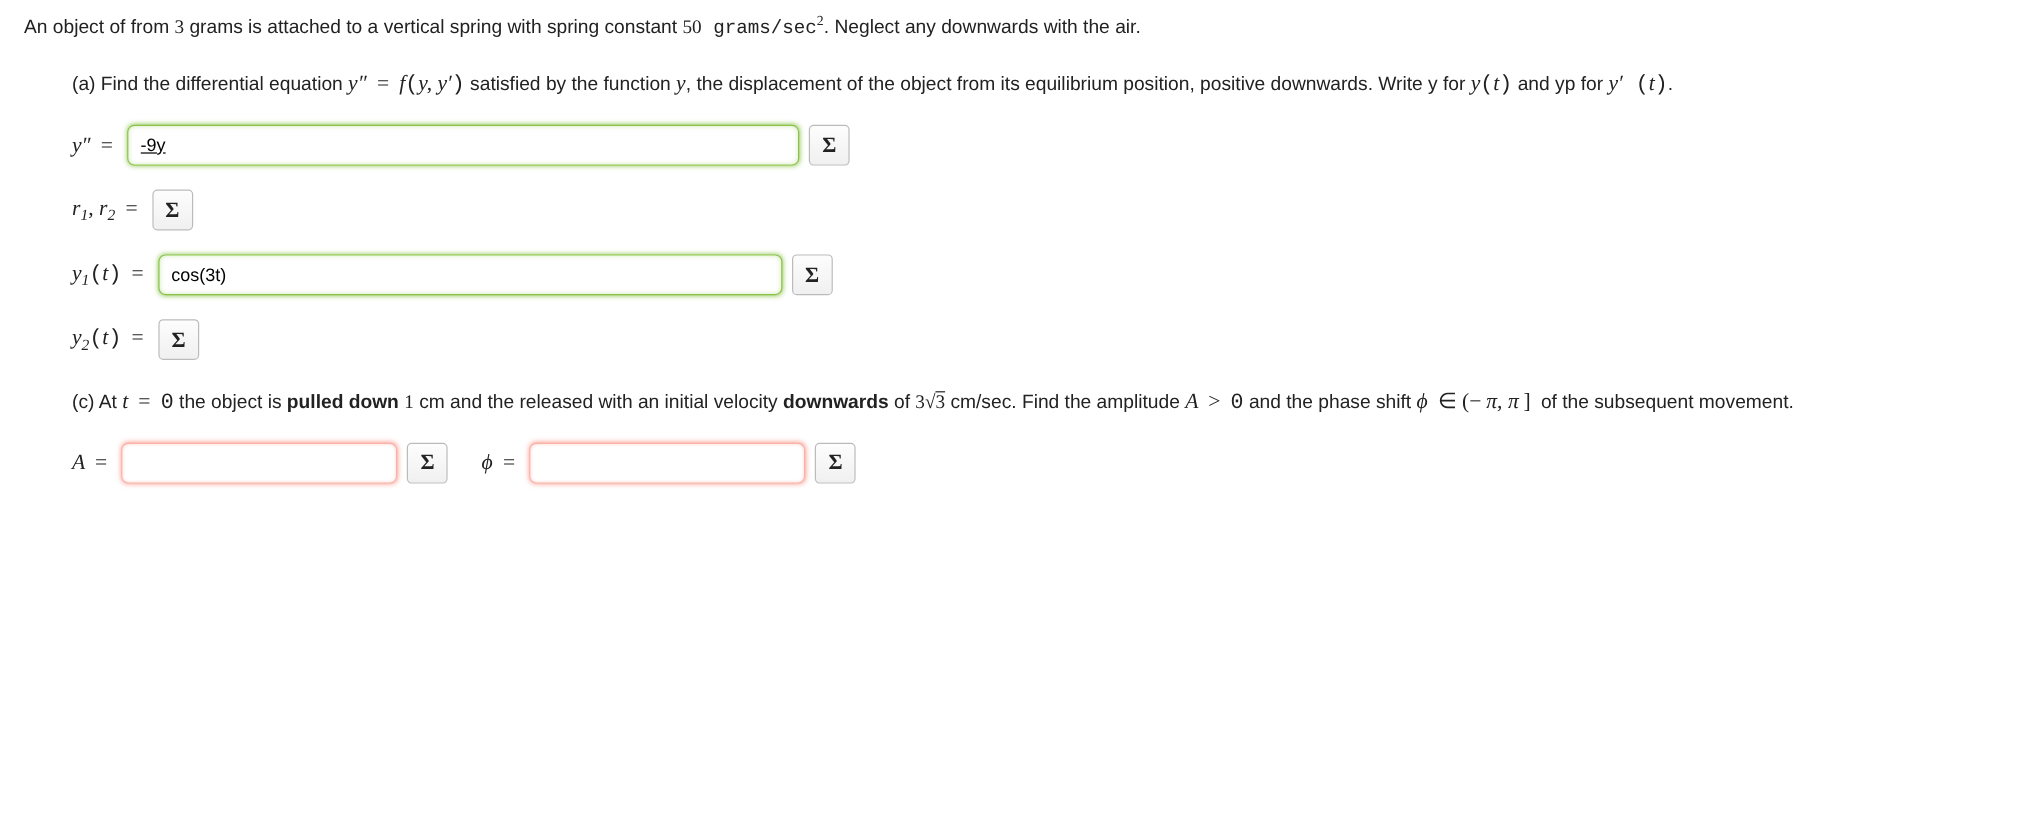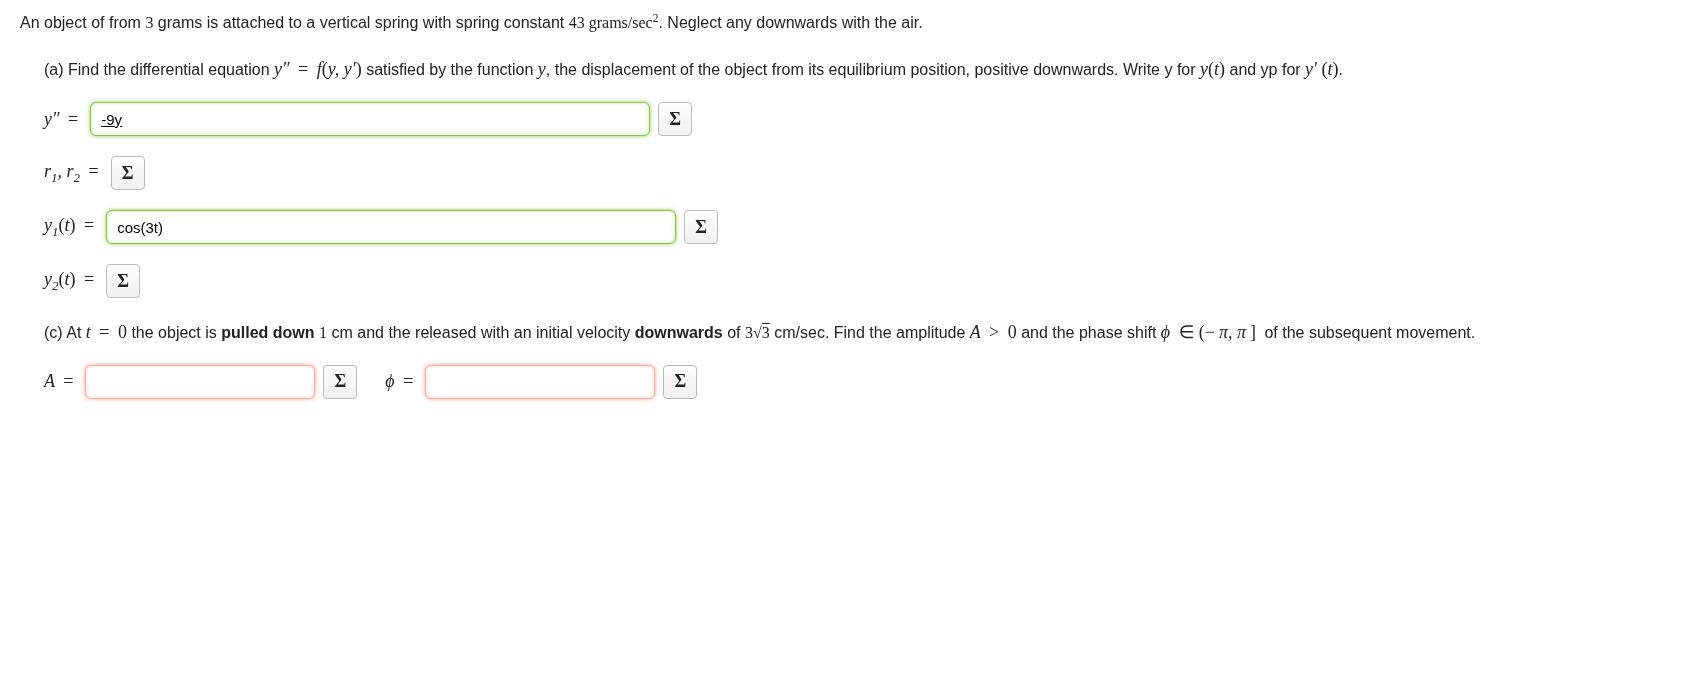--- a/index.html
+++ b/index.html
@@ -10,21 +10,21 @@
     margin: 0;
   }
   .main {
     max-width: 1640px;
   }
   .intro {
     margin-bottom: 20px;
     line-height: 1.5;
   }
   .sub {
-    margin-left: 24px;
+    margin-left: 40px;
   }
   .part-text {
     margin: 20px 0 18px 0;
     line-height: 1.6;
   }
   .answer-row {
     display: flex;
     align-items: center;
     margin: 14px 0 20px 0;
     gap: 8px;
@@ -54,21 +54,21 @@
   input.correct {
     border: 1px solid #8bc34a;
     box-shadow: 0 0 4px rgba(139,195,74,0.9), inset 0 0 4px rgba(139,195,74,0.4);
   }
   input.incorrect {
     border: 1px solid #f9b2a6;
     box-shadow: 0 0 4px rgba(244,100,80,0.6), inset 0 0 3px rgba(244,100,80,0.3);
   }
   .w-long { width: 560px; text-decoration: underline; }
   .w-med  { width: 565px; }
-  .w-med2 { width: 570px; }
+  .w-med2 { width: 520px; }
   .w-short { width: 230px; }
   .sigma-btn {
     display: inline-flex;
     align-items: center;
     justify-content: center;
     width: 32px;
     height: 32px;
     border: 1px solid #bbb;
     border-radius: 4px;
     background: linear-gradient(#fdfdfd, #f0f0f0);
@@ -76,39 +76,39 @@
     font-weight: bold;
     font-size: 18px;
     cursor: pointer;
     user-select: none;
   }
   .serif-num {
     font-family: 'Times New Roman', serif;
   }
   .upright {
     font-style: normal;
-    font-family: Liberation Serif, serif;
+    font-family: Liberation Mono, monospace;
   }
   sub { font-size: 0.72em; }
   sup { font-size: 0.72em; }
   .sqrt {
     text-decoration: overline;
     font-family: 'Times New Roman', serif;
   }
   .radic {
     font-family: 'Times New Roman', serif;
   }
 </style>
 </head>
 <body>
 
 <div class="main">
 
   <div class="intro">
-    <span>An object of from </span><span class="serif-num">3</span><span> grams is attached to a vertical spring with spring constant </span><span class="serif-num">43</span><span class="upright"> grams/sec</span><sup class="serif-num">2</sup><span>. Neglect any downwards with the air.</span>
+    <span>An object of from </span><span class="serif-num">3</span><span> grams is attached to a vertical spring with spring constant </span><span class="serif-num">50</span><span class="upright"> grams/sec</span><sup class="serif-num">2</sup><span>. Neglect any downwards with the air.</span>
   </div>
 
   <div class="sub">
 
     <div class="part-text">
       <span>(a) Find the differential equation </span><span class="answer-label">y″ <span class="eq">=</span> f<span class="upright">(</span>y, y′<span class="upright">)</span></span><span> satisfied by the function </span><span class="answer-label">y</span><span>, the displacement of the object from its equilibrium position, positive downwards. Write y for </span><span class="answer-label">y<span class="upright">(</span>t<span class="upright">)</span></span><span> and yp for </span><span class="answer-label">y′<span class="upright"> (</span>t<span class="upright">)</span></span><span>.</span>
     </div>
 
     <div class="answer-row">
       <span class="answer-label"><span>y″</span> <span class="eq">=</span></span>

